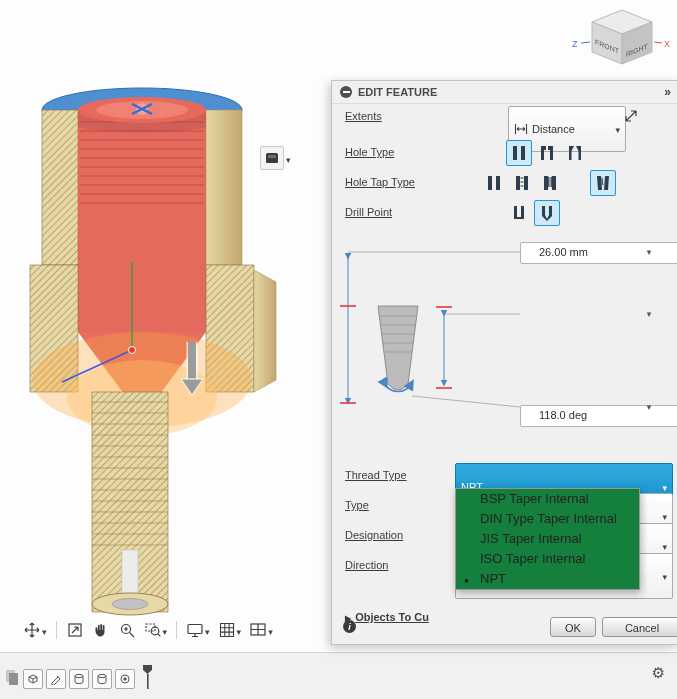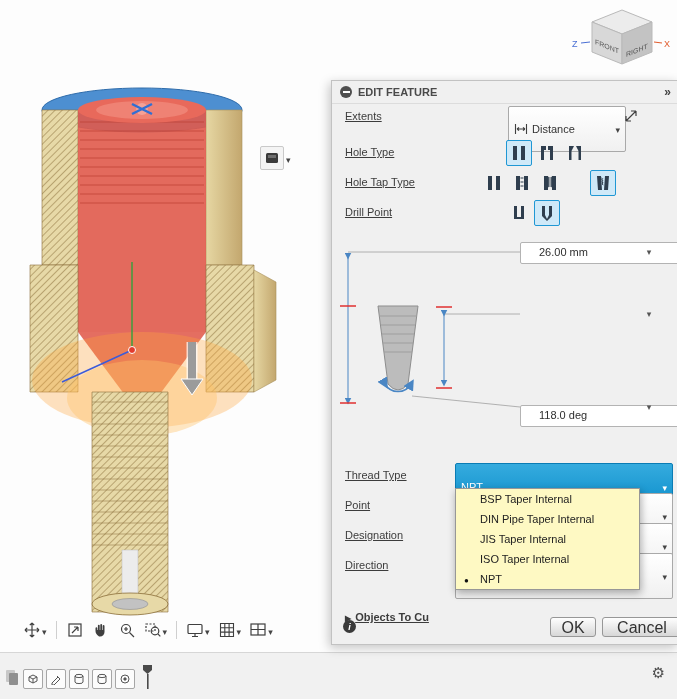--- a/index.html
+++ b/index.html
@@ -47,24 +47,24 @@
   
   .field{position:absolute;left:188px;width:122px;height:20px;background:#fff;border:1px solid #b3b3b3;
     border-radius:2px;padding:0 18px;line-height:18px;color:#2e2e2e;white-space:nowrap;}
   .field.disabled{background:#f4f4f4;color:#9b9b9b;}
   .diagram-svg{position:absolute;left:2px;top:155px;}
   
   .info-icon{position:absolute;left:11px;top:539px;width:13px;height:13px;border-radius:50%;background:#3a3a3a;
     color:#fff;display:flex;align-items:center;justify-content:center;}
   .info-icon::before{content:"i";font-size:9px;font-style:italic;font-weight:bold;}
   .btn{position:absolute;top:536px;height:20px;background:linear-gradient(#fefefe,#d7d7d7);
-    border:1px solid #979797;border-radius:3px;font-size:16px;color:#333;text-align:center;line-height:18px;}
-  
-  .menu{position:absolute;left:455px;top:488px;width:183px;background:#fef9c3;border:1px solid #979797;
-    box-shadow:1px 3px 8px rgba(0,0,0,.32);z-index:60;font-size:11px;}
+    border:1px solid #979797;border-radius:3px;font-size:11px;color:#333;text-align:center;line-height:18px;}
+  
+  .menu{position:absolute;left:455px;top:488px;width:183px;background:#15803d;border:1px solid #979797;
+    box-shadow:1px 3px 8px rgba(0,0,0,.32);z-index:60;font-size:13px;}
   .menu-item{height:20px;line-height:20px;padding-left:24px;position:relative;color:#222;white-space:nowrap;overflow:hidden;}
   .menu-item.hl{background:#bdbdbd;}
   .radio{position:absolute;left:8px;top:0;}
   .radio::before{content:"●";font-size:8px;color:#111;}
   
   .nav-toolbar{position:absolute;left:20px;top:616px;height:28px;display:flex;align-items:center;gap:2px;}
   .nav-btn{display:flex;align-items:center;padding:2px 3px;border-radius:2px;gap:1px;}
   .nav-div{width:1px;height:18px;background:#cfcfcf;margin:0 4px;}
   .nav-btn svg{display:block;}
   
@@ -308,21 +308,21 @@
   <span class="fld-caret" style="left:311px;top:223px"></span>
   <div class="field" style="top:324px">118.0 deg</div>
   <span class="fld-caret" style="left:311px;top:316px"></span>
 
   <span class="lbl" style="top:384px">Thread Type</span>
   <div class="select blue" style="left:123px;top:382px;width:206px;height:21px">
     <span class="sel-val">NPT</span>
     <span class="caret white"></span>
   </div>
 
-  <span class="lbl" style="top:414px">Point</span>
+  <span class="lbl" style="top:414px">Type</span>
   <div class="select" style="left:123px;top:412px;width:206px">
     <span class="sel-val"></span>
     <span class="caret"></span>
   </div>
 
   <span class="lbl" style="top:444px">Designation</span>
   <div class="select" style="left:123px;top:442px;width:206px">
     <span class="sel-val"></span>
     <span class="caret"></span>
   </div>
@@ -338,21 +338,21 @@
     <span>Objects To Cu</span>
   </span>
 
   <span class="info-icon"></span>
   <button class="btn" style="left:218px;width:46px">OK</button>
   <button class="btn" style="left:270px;width:80px">Cancel</button>
 </div>
 
 <div class="menu">
   <div class="menu-item">BSP Taper Internal</div>
-  <div class="menu-item">DIN Pipe Taper Internal</div>
+  <div class="menu-item">DIN Type Taper Internal</div>
   <div class="menu-item">JIS Taper Internal</div>
   <div class="menu-item">ISO Taper Internal</div>
   <div class="menu-item">
     <span class="radio"></span>
     <span>NPT</span>
   </div>
 </div>
 
 <div class="timeline">
   <div class="tl-row">

